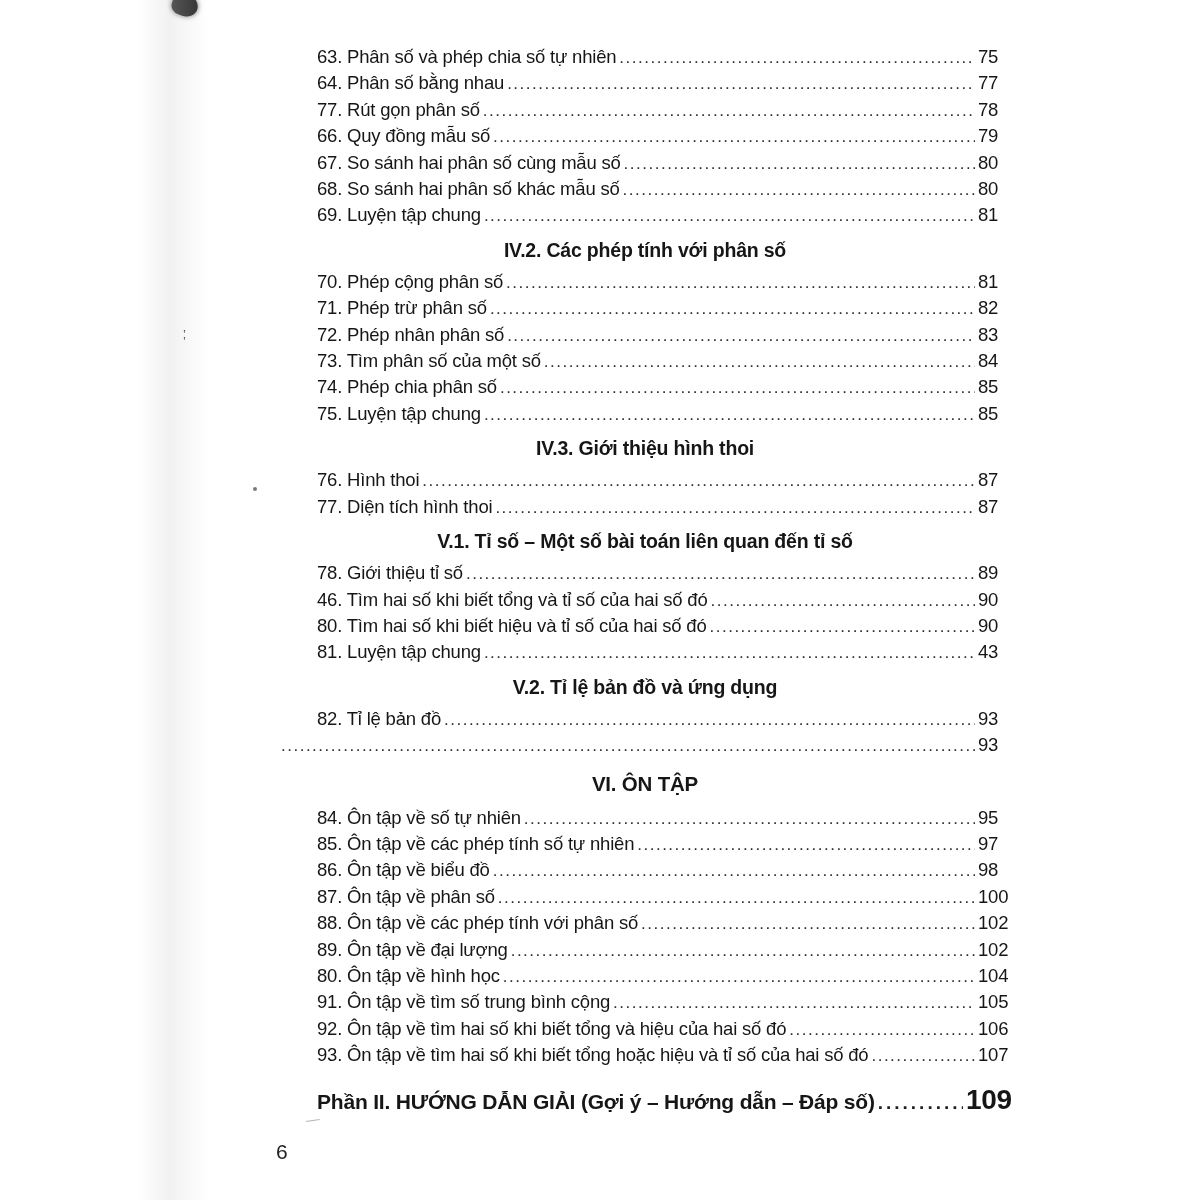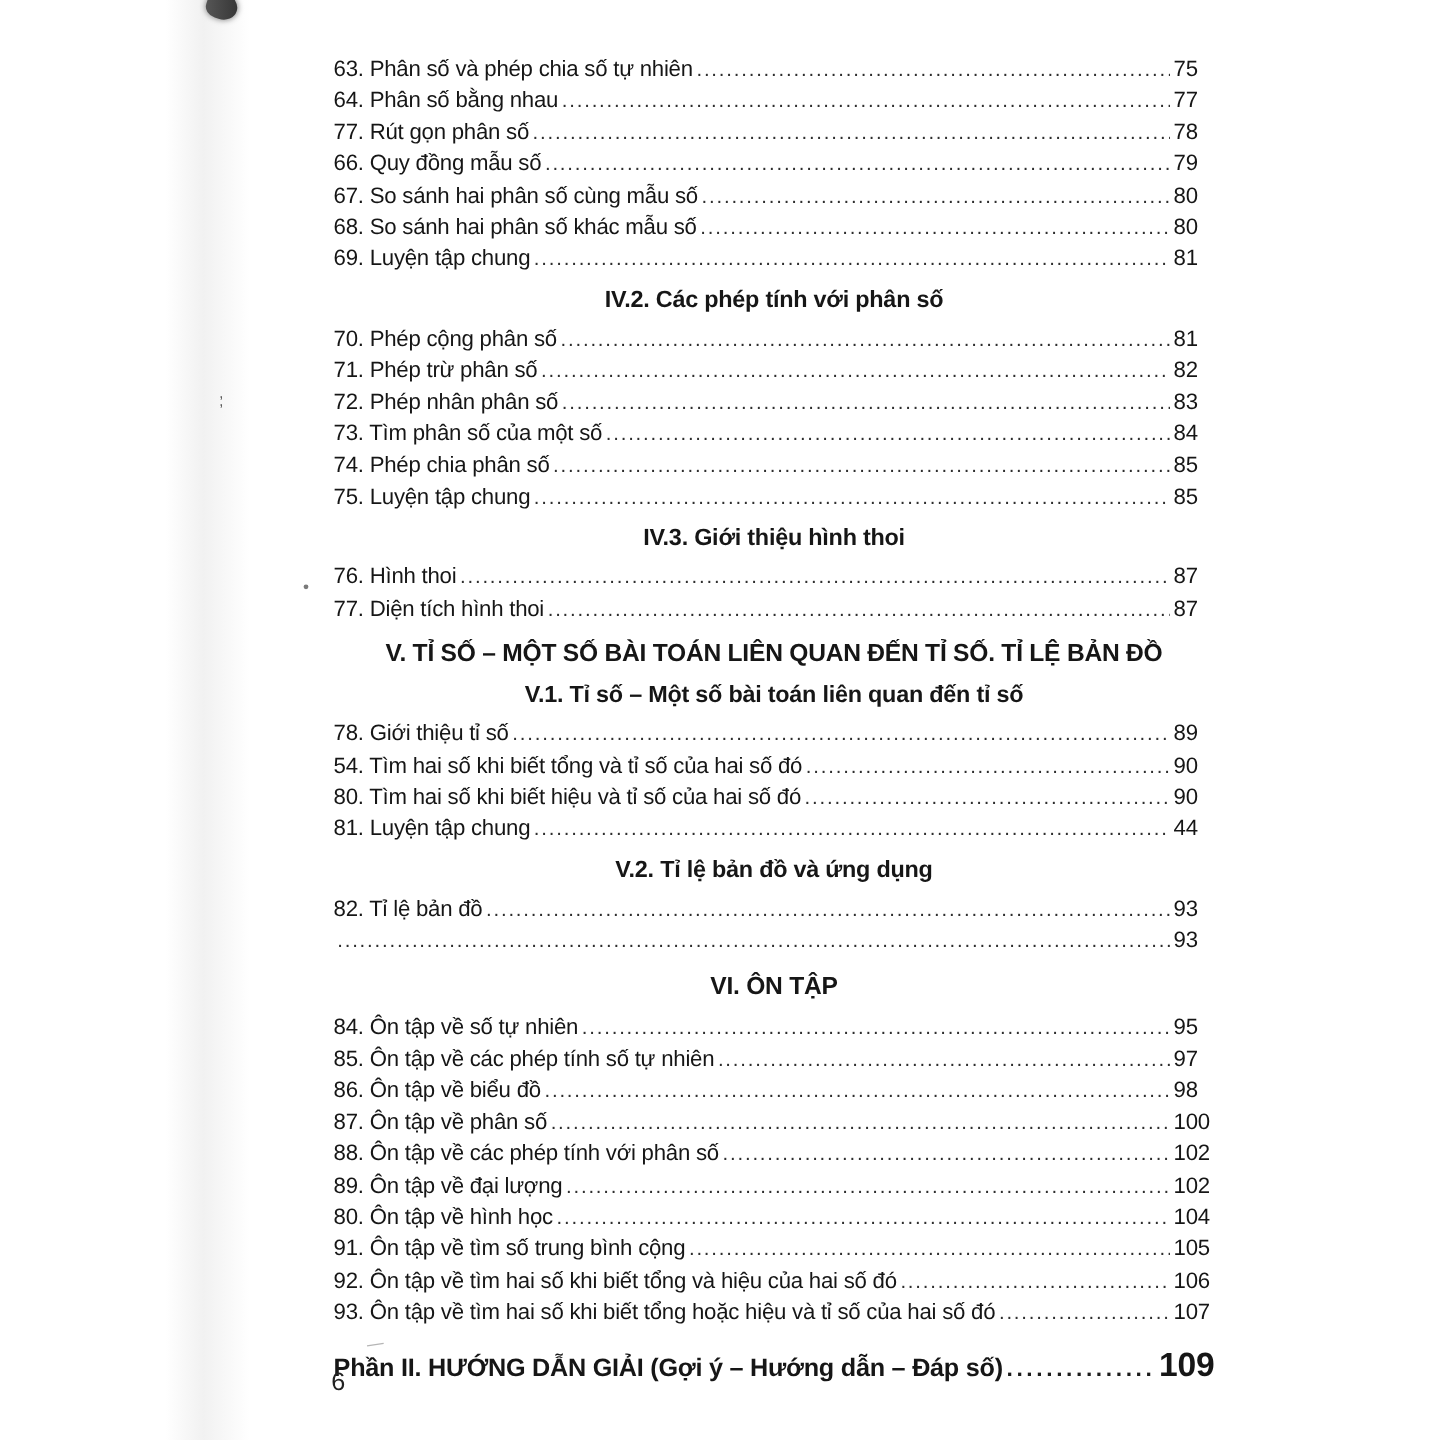--- a/index.html
+++ b/index.html
@@ -76,20 +76,21 @@
   }
   .row {
     display: flex;
     align-items: baseline;
     font-size: 18.5px;
     line-height: 25.4px;
     white-space: nowrap;
   }
   .row .label {
     flex: none;
+    margin-left: 39px;
   }
   .row .leader {
     flex: 1 1 auto;
     overflow: hidden;
     white-space: nowrap;
     margin: 0 3px;
     color: #2e2e2e;
   }
   .row .leader::before {
     content: "......................................................................................................................................................................................................................";
@@ -221,41 +222,40 @@
     <div class="row">
       <span class="label">76. Hình thoi</span>
       <span class="leader"></span>
       <span class="pagenum">87</span>
     </div>
     <div class="row">
       <span class="label">77. Diện tích hình thoi</span>
       <span class="leader"></span>
       <span class="pagenum">87</span>
     </div>
-    <div class="toc-header major">V. TỈ SỐ – MỘT SỐ BÀI TOÁN LIÊN QUAN ĐẾN TỈ SỐ. TỈ LỆ BẢN ĐỒ</div>
     <div class="toc-header">V.1. Tỉ số – Một số bài toán liên quan đến tỉ số</div>
     <div class="row">
       <span class="label">78. Giới thiệu tỉ số</span>
       <span class="leader"></span>
       <span class="pagenum">89</span>
     </div>
     <div class="row">
-      <span class="label">54. Tìm hai số khi biết tổng và tỉ số của hai số đó</span>
+      <span class="label">46. Tìm hai số khi biết tổng và tỉ số của hai số đó</span>
       <span class="leader"></span>
       <span class="pagenum">90</span>
     </div>
     <div class="row">
       <span class="label">80. Tìm hai số khi biết hiệu và tỉ số của hai số đó</span>
       <span class="leader"></span>
       <span class="pagenum">90</span>
     </div>
     <div class="row">
       <span class="label">81. Luyện tập chung</span>
       <span class="leader"></span>
-      <span class="pagenum">44</span>
+      <span class="pagenum">43</span>
     </div>
     <div class="toc-header">V.2. Tỉ lệ bản đồ và ứng dụng</div>
     <div class="row">
       <span class="label">82. Tỉ lệ bản đồ</span>
       <span class="leader"></span>
       <span class="pagenum">93</span>
     </div>
     <div class="row">
       <span class="leader"></span>
       <span class="pagenum">93</span>

